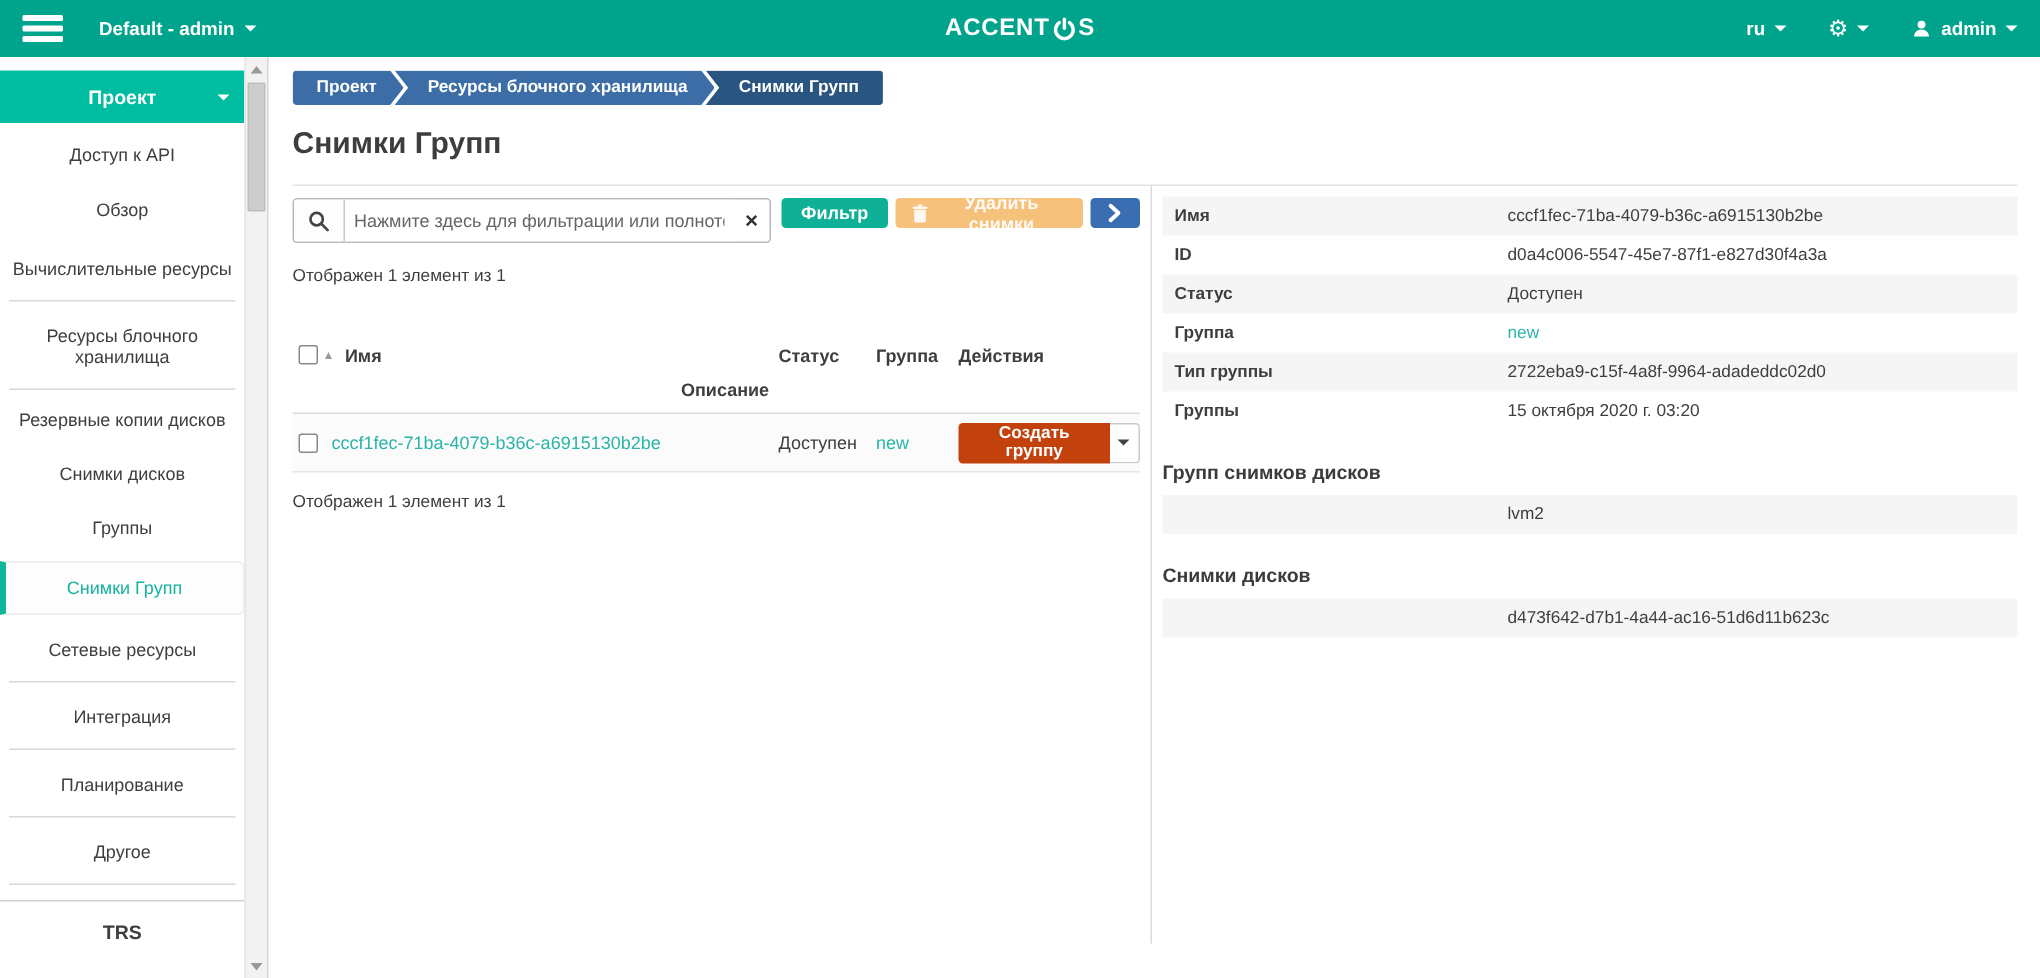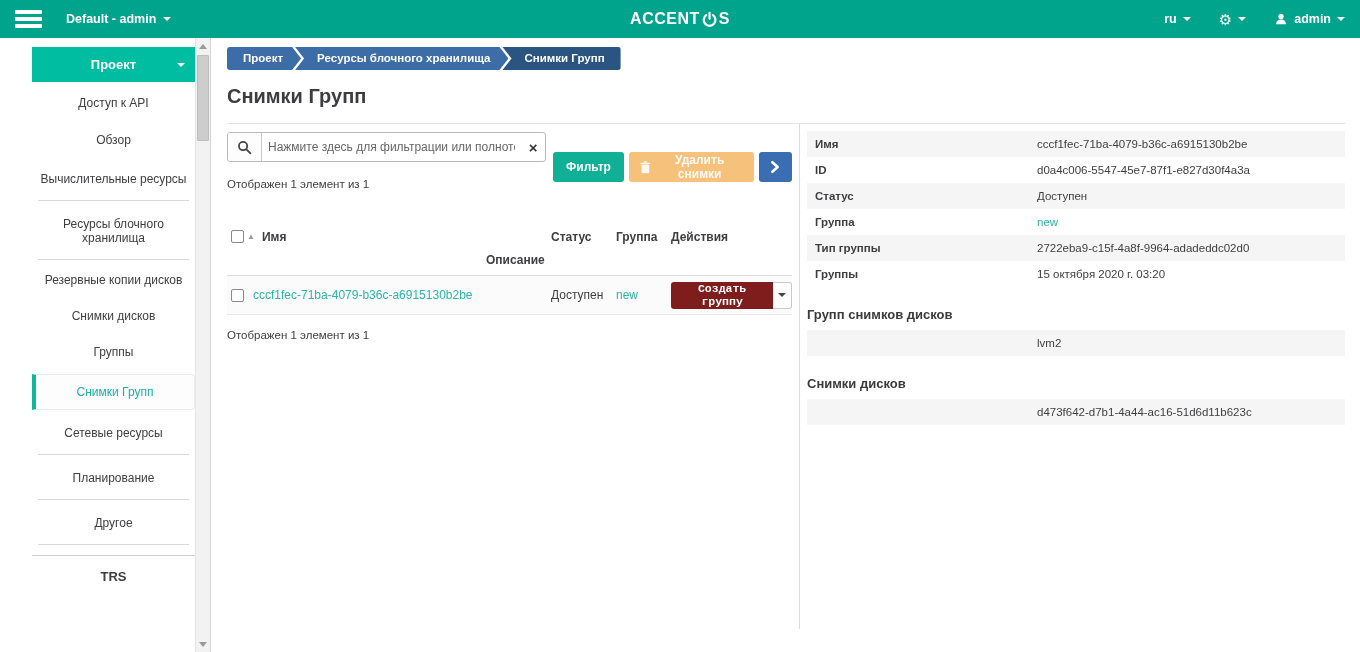--- a/index.html
+++ b/index.html
@@ -21,21 +21,21 @@
   .logo svg { margin:0 1px; }
   .topbar-right { margin-left:auto; display:flex; gap:28px; }
   .tb-item { display:flex; align-items:center; gap:6px; font-size:12.5px;
     font-weight:bold; cursor:pointer; }
   .gear-glyph { font-size:15px; line-height:1; }
   .caret-down { width:0; height:0; border-left:4px solid transparent;
     border-right:4px solid transparent; border-top:4px solid currentColor;
     display:inline-block; }
 
   
-  .app { display:flex; height:614px; position:relative;padding-left:32px; }
+  .app { display:flex; height:614px; position:relative; }
 
   
   .sidebar { width:163px; flex:none; font-size:12px; color:#3e3e40; overflow:hidden; }
   .project-header { margin-top:9px; height:35px; background:#00bda1; color:#fff;
     font-weight:bold; font-size:13px; display:flex; align-items:center;
     justify-content:center; position:relative; cursor:pointer; }
   .project-header .caret-down { position:absolute; right:10px; }
   .side-link { text-align:center; padding:9px 0; margin-top:5px; cursor:pointer; }
   .group-header { margin:9px 6px 0; padding:7px 0 14px; border-bottom:1px solid #d8d8d8;
     text-align:center; cursor:pointer; }
@@ -91,23 +91,23 @@
   .toolbar { display:flex; margin-top:8px; height:30px; }
   .search-bar { display:flex; width:354px; height:30px; border:1px solid #b9b9b9;
     border-radius:3px; background:#fff; overflow:hidden; }
   .search-icon-seg { width:34px; border-right:1px solid #c9c9c9; display:flex;
     align-items:center; justify-content:center; background:#fdfdfd; }
   .search-bar input { flex:1; border:none; outline:none; font-size:12px;
     padding:0 6px; color:#333; font-family:inherit; }
   .search-bar input::placeholder { color:#666; opacity:1; }
   .clear-btn { width:24px; display:flex; align-items:center; justify-content:center;
     font-size:15px; font-weight:bold; color:#333; cursor:pointer; }
-  .btn { height:30px; border:none; border-radius:3px; font-weight:bold;
+  .btn { height:20px; border:none; border-radius:3px; font-weight:bold;
     font-size:12px; color:#fff; display:flex; align-items:center; gap:6px;
-    cursor:pointer; font-family:inherit;margin-top:20px; }
+    cursor:pointer; font-family:inherit; }
   .btn-filter { background:#10b096; padding:0 13px; margin-left:7px; }
   .btn-delete { background:#f6c17b; padding:0 11px; margin-left:5px;
     color:rgba(255,255,255,0.92); cursor:default; }
   .btn-pager { background:#3a6db1; width:37px; justify-content:center; margin-left:5px; }
 
   .result-count { font-size:11.5px; margin:16px 0 10px; }
   .result-count.bottom { margin:14px 0 0; }
 
   
   .tbl-header { display:flex; align-items:center; padding:6px 0 8px;
@@ -118,23 +118,23 @@
   .col-status { width:65px; flex:none; }
   .col-group { width:55px; flex:none; }
   .col-actions { flex:1; }
   .checkbox { width:13px; height:13px; border:1px solid #8a8a8a; border-radius:2px;
     background:#fff; margin-left:4px; cursor:pointer; }
   .sort-icon { font-size:8px; color:#9a9a9a; margin-right:7px; margin-left:-6px; }
   .tbl-row { display:flex; align-items:center; height:39px; background:#fbfbfb;
     border-bottom:1px solid #e7e7e7; font-size:12px; }
   .link { color:#2ab5a8; cursor:pointer; text-decoration:none; }
   .split-btn { display:flex; height:27px; }
-  .split-main { background:#7f1d1d; color:#fff; font-weight:bold; font-size:11.5px;
+  .split-main { background:#c2410c; color:#fff; font-weight:bold; font-size:11.5px;
     border:none; border-radius:3px 0 0 3px; padding:0 12px; cursor:pointer;
-    font-family:Liberation Mono, monospace; }
+    font-family:Liberation Sans, sans-serif; }
   .split-caret { width:23px; background:#fff; border:1px solid #c9c9c9;
     border-left:none; border-radius:0 3px 3px 0; display:flex; align-items:center;
     justify-content:center; color:#444; cursor:pointer; }
 
   
   .detail-row { display:flex; }
   .detail-row.stripe { background:#f5f5f5; }
   .detail-label { width:222px; flex:none; font-weight:bold; padding:7px 8px; }
   .detail-value { flex:1; padding:7px 8px; }
   .section-title { font-size:13px; font-weight:bold; color:#3b3b3b;
@@ -201,20 +201,21 @@
 
     <div class="group-header">Вычислительные ресурсы</div>
     <div class="group-header">Ресурсы блочного хранилища</div>
 
     <div class="side-child">Резервные копии дисков</div>
     <div class="side-child">Снимки дисков</div>
     <div class="side-child">Группы</div>
     <div class="side-child active">Снимки Групп</div>
 
     <div class="group-header">Сетевые ресурсы</div>
+    <div class="group-header">Интеграция</div>
     <div class="group-header">Планирование</div>
     <div class="group-header">Другое</div>
 
     <div class="side-bottom">
       <span>TRS</span>
       
     </div>
 
   </div>
 

